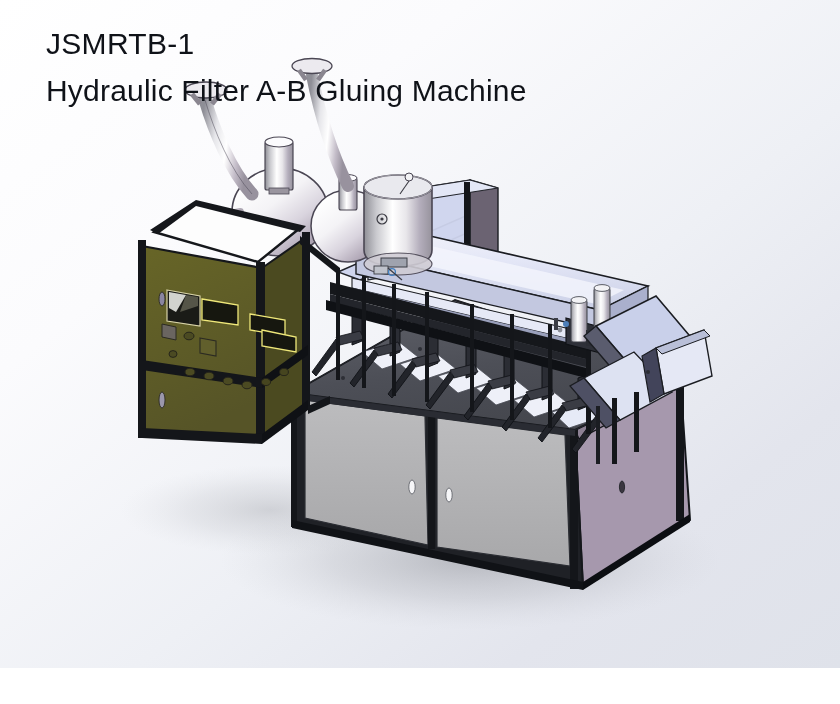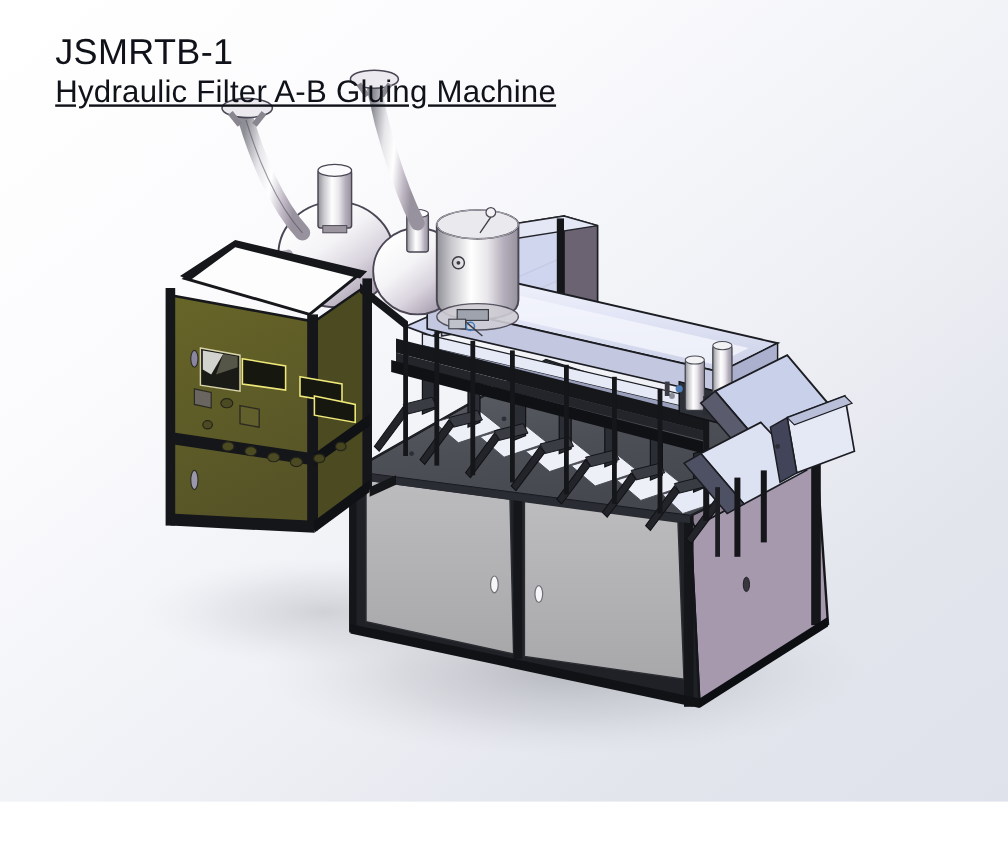--- a/index.html
+++ b/index.html
@@ -26,26 +26,25 @@
     color: #111419;
     pointer-events: none;
   }
   #title-line1 {
     font-size: 30px;
     letter-spacing: 0.3px;
     white-space: nowrap;
     color: #0f1218;
   }
   #title-line2 {
-    font-size: 26px;
+    font-size: 30px;
     letter-spacing: 0.2px;
     white-space: nowrap;
-    margin-top: 0;
+    margin-top: 12px;
     color: #0f1218;
-    text-decoration: underline;
   }
   
   #caption {
     position: absolute;
     left: 0; right: 0;
     top: 640px;
     text-align: center;
     font-size: 19px;
     color: #fa2a18;
     letter-spacing: 1px;

